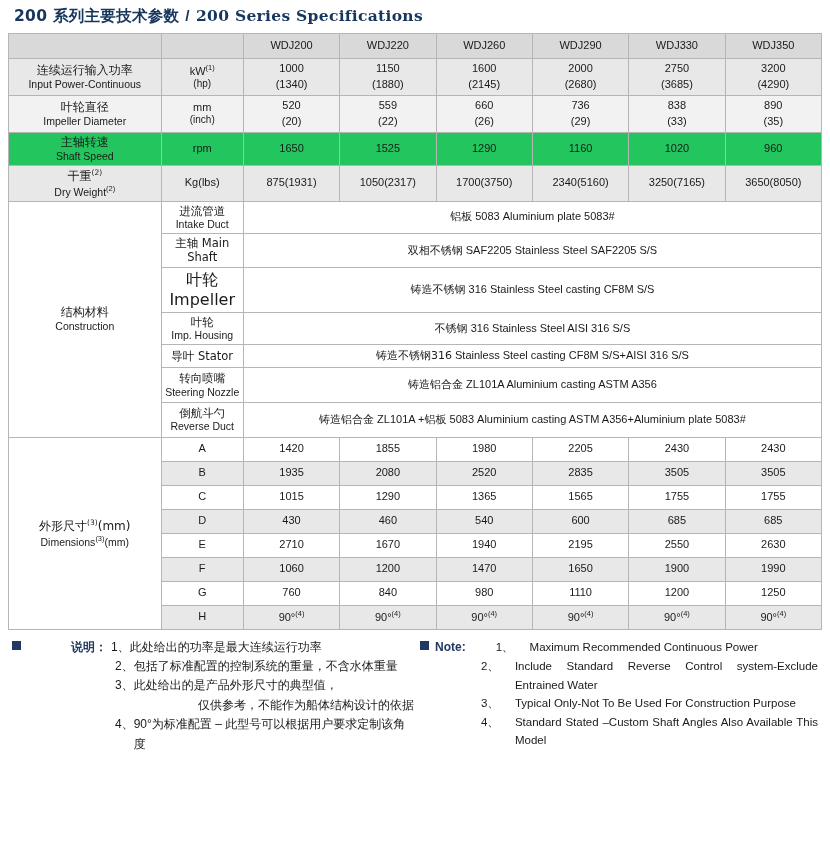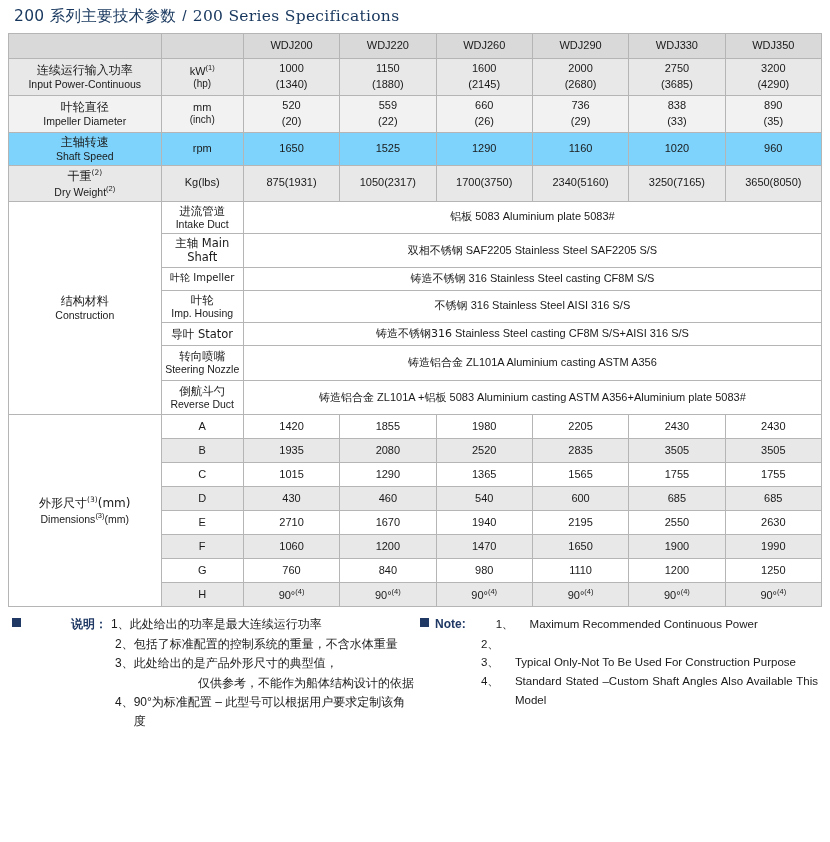--- a/index.html
+++ b/index.html
@@ -9,21 +9,21 @@
     font-family:"Liberation Sans", sans-serif;
     color:#1a1a1a;
     -webkit-font-smoothing:antialiased;
   }
   .page{position:relative;width:830px;height:842px;box-sizing:border-box;padding:0 8px;}
 
   
   .title{
     padding:6px 4px 6px 6px;
     font-size:15.5px;
-    font-weight:normal;
+    font-weight:bold;
     color:#17365d;
     letter-spacing:0.3px;
     white-space:nowrap;
   }
   .title .cn{font-family:"DejaVu Sans", sans-serif;}
   .title .sep{padding:0 6px;}
   .title .en{font-family:"DejaVu Serif", serif;}
 
   
   table.spec{
@@ -43,21 +43,21 @@
   }
   .hdr td{
     background:#d9d9d9;
     font-weight:normal;
     font-size:11.5px;
     height:20px;
     font-family:"Liberation Sans", sans-serif;
   }
   .grey{background:#e8e8e8;}
   .lt{background:#f2f2f2;}
-  .white{background:#7dd3fc;}
+  .white{background:#22c55e;}
 
   .cn{font-family:"DejaVu Sans", sans-serif;}
   .lbl{line-height:1.45;}
   .lbl .l1{font-size:12px;font-family:"DejaVu Sans", sans-serif;}
   .lbl .l2{font-size:10.5px;font-family:"Liberation Sans", sans-serif;}
   .unit .u1{font-size:11px;}
   .unit .u2{font-size:10px;}
   sup{font-size:7.5px;vertical-align:super;}
 
   .two-line div{line-height:1.45;}
@@ -264,21 +264,21 @@
         <td>
           <div class="cn" style="font-size:11.5px">主轴 Main Shaft</div>
         </td>
         <td class="mat" colspan="6">
           <span class="cn">双相不锈钢</span>
           <span>SAF2205 Stainless Steel SAF2205 S/S</span>
         </td>
       </tr>
       <tr class="matrow">
         <td>
-          <div class="cn" style="font-size:10px">叶轮 Impeller</div>
+          <div class="cn" style="font-size:16px">叶轮 Impeller</div>
         </td>
         <td class="mat" colspan="6">
           <span class="cn">铸造不锈钢</span>
           <span>316 Stainless Steel casting CF8M S/S</span>
         </td>
       </tr>
       <tr class="matrow">
         <td>
           <div class="cn" style="font-size:11.5px">叶轮</div>
           <div style="font-size:10.5px">Imp. Housing</div>
@@ -426,20 +426,21 @@
     <div class="col right">
       <div class="bullet"></div>
       <div class="notes-body">
         <div class="note-line">
           <span class="head">Note:</span>
           <span class="note-num" style="padding-left:10px">1、</span>
           <span class="note-txt">Maximum Recommended Continuous Power</span>
         </div>
         <div class="note-line" style="padding-left:46px">
           <span class="note-num">2、</span>
+          <span class="note-txt">Include Standard Reverse Control system-Exclude Entrained Water</span>
         </div>
         <div class="note-line" style="padding-left:46px">
           <span class="note-num">3、</span>
           <span class="note-txt">Typical Only-Not To Be Used For Construction Purpose</span>
         </div>
         <div class="note-line" style="padding-left:46px">
           <span class="note-num">4、</span>
           <span class="note-txt">Standard Stated –Custom Shaft Angles Also Available This Model</span>
         </div>
       </div>

